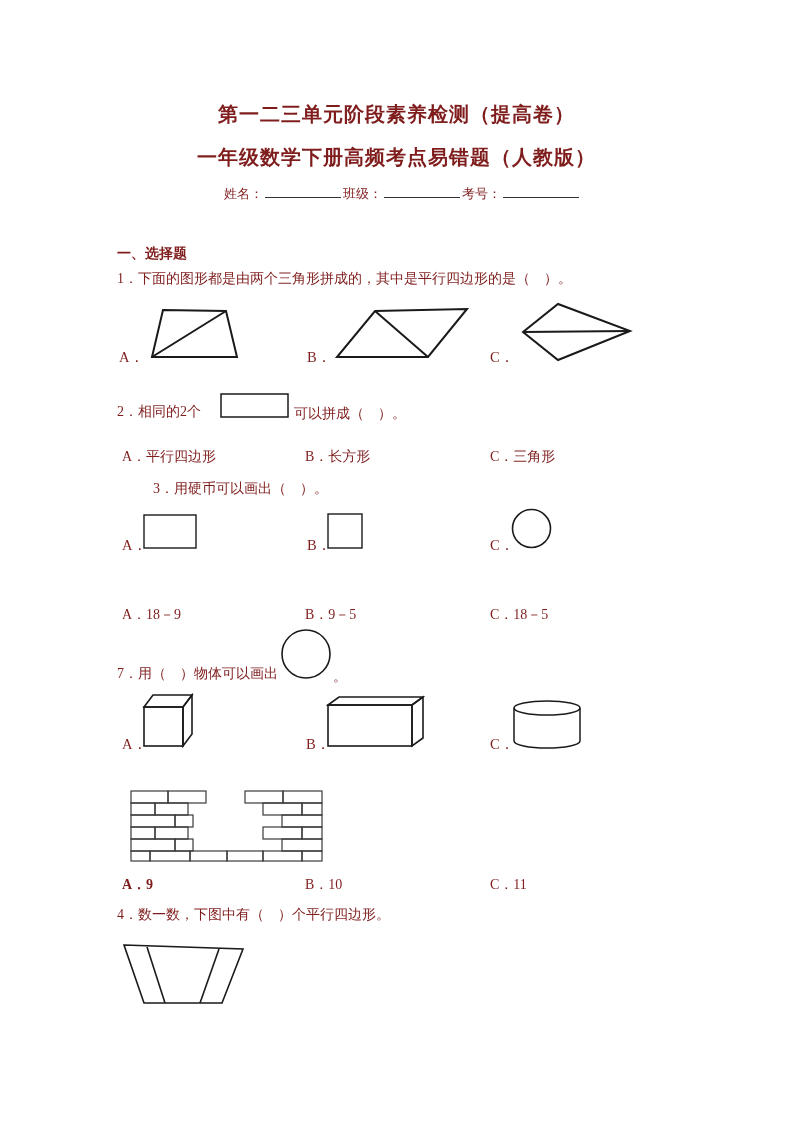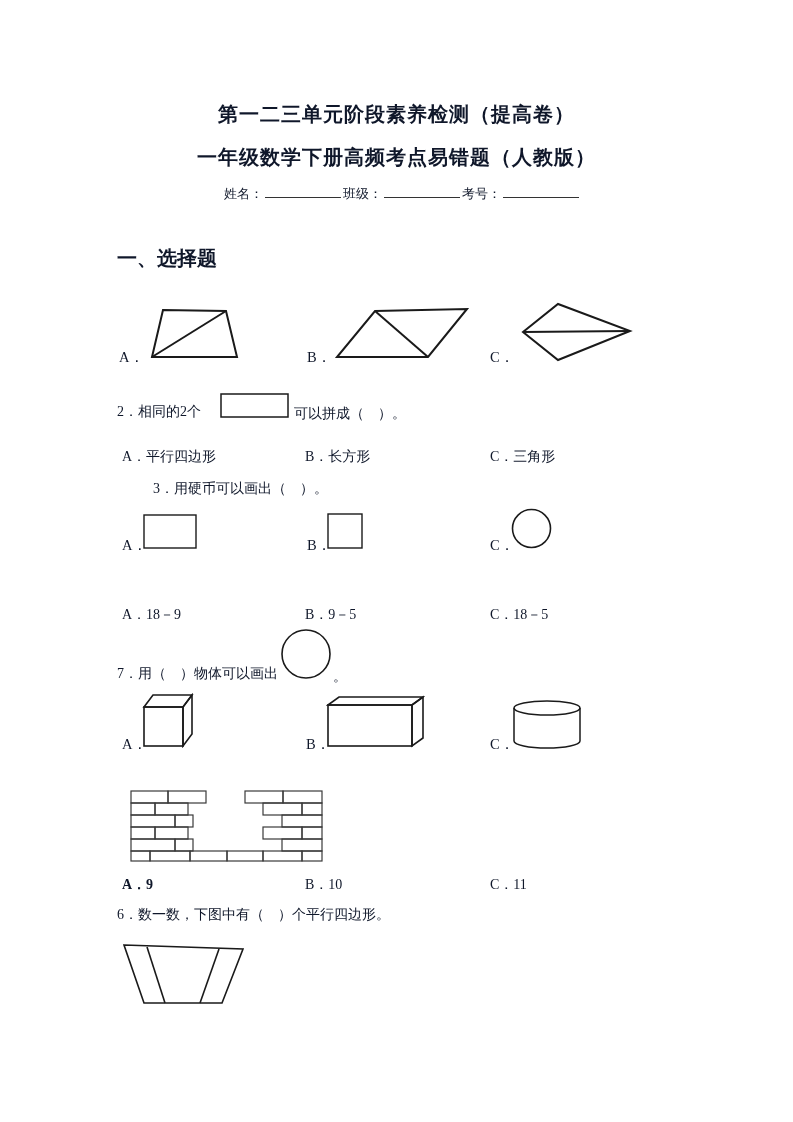--- a/index.html
+++ b/index.html
@@ -1,45 +1,46 @@
 <!DOCTYPE html>
 <html><head>
 <meta charset="utf-8">
 <style>
   html,body{margin:0;padding:0;background:#fff;}
   .page{
     position:relative;width:793px;height:1122px;background:#ffffff;
-    font-family:"Liberation Serif","DejaVu Serif",serif;color:#0f172a;overflow:hidden;
+    font-family:"Liberation Serif","DejaVu Serif",serif;color:#7f1d1d;overflow:hidden;
   }
   .abs{position:absolute;white-space:nowrap;}
   .title{
     left:0;width:100%;text-align:center;font-weight:bold;font-size:20px;
     font-family:"Liberation Sans","DejaVu Sans",sans-serif;letter-spacing:1px;
   }
   .name-row{left:0;width:100%;text-align:center;font-size:13px;padding-left:6px;}
   .blank{display:inline-block;width:76px;height:13px;border-bottom:1px solid #333;margin:0 2px;vertical-align:baseline;}
-  .section-heading{font-weight:bold;font-size:20px;font-family:"Liberation Sans","DejaVu Sans",sans-serif;}
+  .section-heading{font-weight:bold;font-size:14px;font-family:"Liberation Sans","DejaVu Sans",sans-serif;}
   .stem{font-size:14px;}
   .opt{font-size:14px;}
   .shape-label{font-size:14.5px;}
   svg{display:block;}
   .ln{stroke:#1a1a1a;fill:none;}
 </style>
 </head>
 <body>
 
 <div class="page">
 
   <div class="abs title" style="top:101px;">第一二三单元阶段素养检测（提高卷）</div>
   <div class="abs title" style="top:144px;">一年级数学下册高频考点易错题（人教版）</div>
 
   <div class="abs name-row" style="top:184px;"><span>姓名：</span><span class="blank"></span><span>班级：</span><span class="blank"></span><span>考号：</span><span class="blank"></span></div>
 
   <div class="abs section-heading" style="left:117px;top:245px;">一、选择题</div>
 
+  <div class="abs stem" style="left:117px;top:270px;">1．下面的图形都是由两个三角形拼成的，其中是平行四边形的是（　）。</div>
   <div class="abs shape-label" style="left:119px;top:348px;">A．</div>
   <svg class="abs" style="left:150px;top:300px;" width="92" height="62" viewBox="0 0 92 62">
     <polygon class="ln" stroke-width="2" points="13,10 76,11 87,57 2,57"></polygon>
     <line class="ln" stroke-width="2" x1="2" y1="57" x2="76" y2="11"></line>
   </svg>
   <div class="abs shape-label" style="left:307px;top:348px;">B．</div>
   <svg class="abs" style="left:333px;top:300px;" width="140" height="62" viewBox="0 0 140 62">
     <polygon class="ln" stroke-width="2" points="42,11 134,9 95,57 4,57"></polygon>
     <line class="ln" stroke-width="2" x1="42" y1="11" x2="95" y2="57"></line>
   </svg>
@@ -124,20 +125,20 @@
       <rect x="60" y="61" width="37" height="10"></rect>
         <rect x="97" y="61" width="36" height="10"></rect>
       <rect x="133" y="61" width="39" height="10"></rect>
         <rect x="172" y="61" width="20" height="10"></rect>
     </g>
   </svg>
   <div class="abs opt" style="left:122px;top:876px;font-weight:bold;">A．9</div>
   <div class="abs opt" style="left:305px;top:876px;">B．10</div>
   <div class="abs opt" style="left:490px;top:876px;">C．11</div>
 
-  <div class="abs stem" style="left:117px;top:906px;">6．数一数，下图中有（　）个平行四边形。</div>
+  <div class="abs stem" style="left:117px;top:906px;">4．数一数，下图中有（　）个平行四边形。</div>
   <svg class="abs" style="left:122px;top:943px;" width="124" height="62" viewBox="0 0 124 62">
     <polygon class="ln" stroke-width="1.6" points="2,2 121,6 100,60 22,60"></polygon>
     <line class="ln" stroke-width="1.6" x1="25" y1="4" x2="43" y2="60"></line>
     <line class="ln" stroke-width="1.6" x1="97" y1="6" x2="78" y2="60"></line>
   </svg>
 
 </div>
 
 </body></html>

